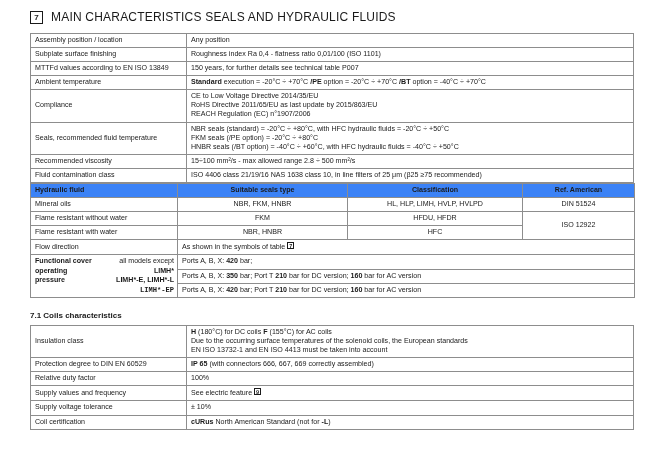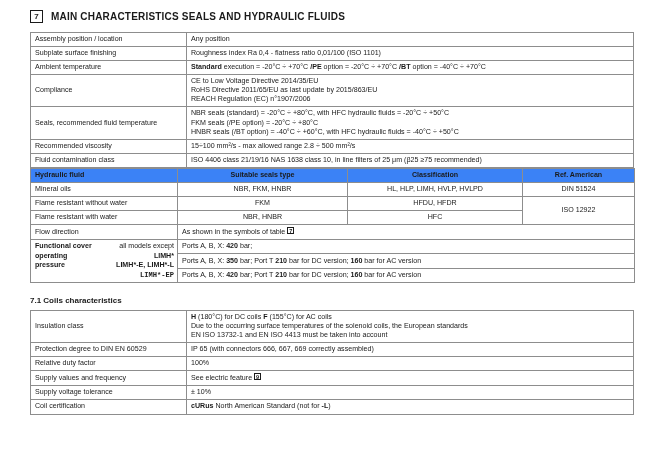--- a/index.html
+++ b/index.html
@@ -34,22 +34,22 @@
     border: 1px solid #1a1a1a;
     display: flex;
     align-items: center;
     justify-content: center;
     font-size: 8px;
     font-weight: bold;
     margin-right: 8px;
     box-sizing: border-box;
   }
   .sec-title {
-    font-size: 10px;
-    font-weight: bold;
+    font-size: 12px;
+    font-weight: normal;
     letter-spacing: .2px;
   }
   
   table {
     border-collapse: collapse;
     table-layout: fixed;
     margin-left: 30px;
     width: 604px;
   }
   td {
@@ -122,20 +122,24 @@
 
   <table>
     <tbody>
       <tr>
         <td class="lab">Assembly position / location</td>
         <td>Any position</td>
       </tr>
       <tr>
         <td class="lab">Subplate surface finishing</td>
         <td>Roughness index Ra 0,4 - flatness ratio 0,01/100 (ISO 1101)</td>
+      </tr>
+      <tr>
+        <td class="lab">MTTFd values according to EN ISO 13849</td>
+        <td>150 years, for further details see technical table P007</td>
       </tr>
       <tr>
         <td class="lab">Ambient temperature</td>
         <td><span style="font-weight: bold;">Standard</span><span> execution = -20°C ÷ +70°C     </span><span style="font-weight: bold;">/PE</span><span> option = -20°C ÷ +70°C     </span><span style="font-weight: bold;">/BT</span><span> option = -40°C ÷ +70°C</span></td>
       </tr>
       <tr>
         <td class="lab">Compliance</td>
         <td>
             <div>CE to Low Voltage Directive 2014/35/EU</div>
             <div>RoHS Directive 2011/65/EU as last update by 2015/863/EU</div>
@@ -231,21 +235,21 @@
         <td>
           <div><span style="font-weight: bold;">H</span><span> (180°C) for DC coils     </span><span style="font-weight: bold;">F</span><span> (155°C) for AC coils</span></div>
           <div>
               <div>Due to the occurring surface temperatures of the solenoid coils, the European standards</div>
               <div>EN ISO 13732-1 and EN ISO 4413 must be taken into account</div>
             </div>
         </td>
       </tr>
       <tr>
         <td class="lab">Protection degree to DIN EN 60529</td>
-        <td><span style="font-weight: normal;">IP 65</span><span> (with connectors 666, 667, 669 correctly assembled)</span></td>
+        <td><span style="font-weight: bold;">IP 65</span><span> (with connectors 666, 667, 669 correctly assembled)</span></td>
       </tr>
       <tr>
         <td class="lab">Relative duty factor</td>
         <td>100%</td>
       </tr>
       <tr>
         <td class="lab">Supply values and frequency</td>
         <td><span>See electric feature </span><span class="sq">9</span></td>
       </tr>
       <tr>

